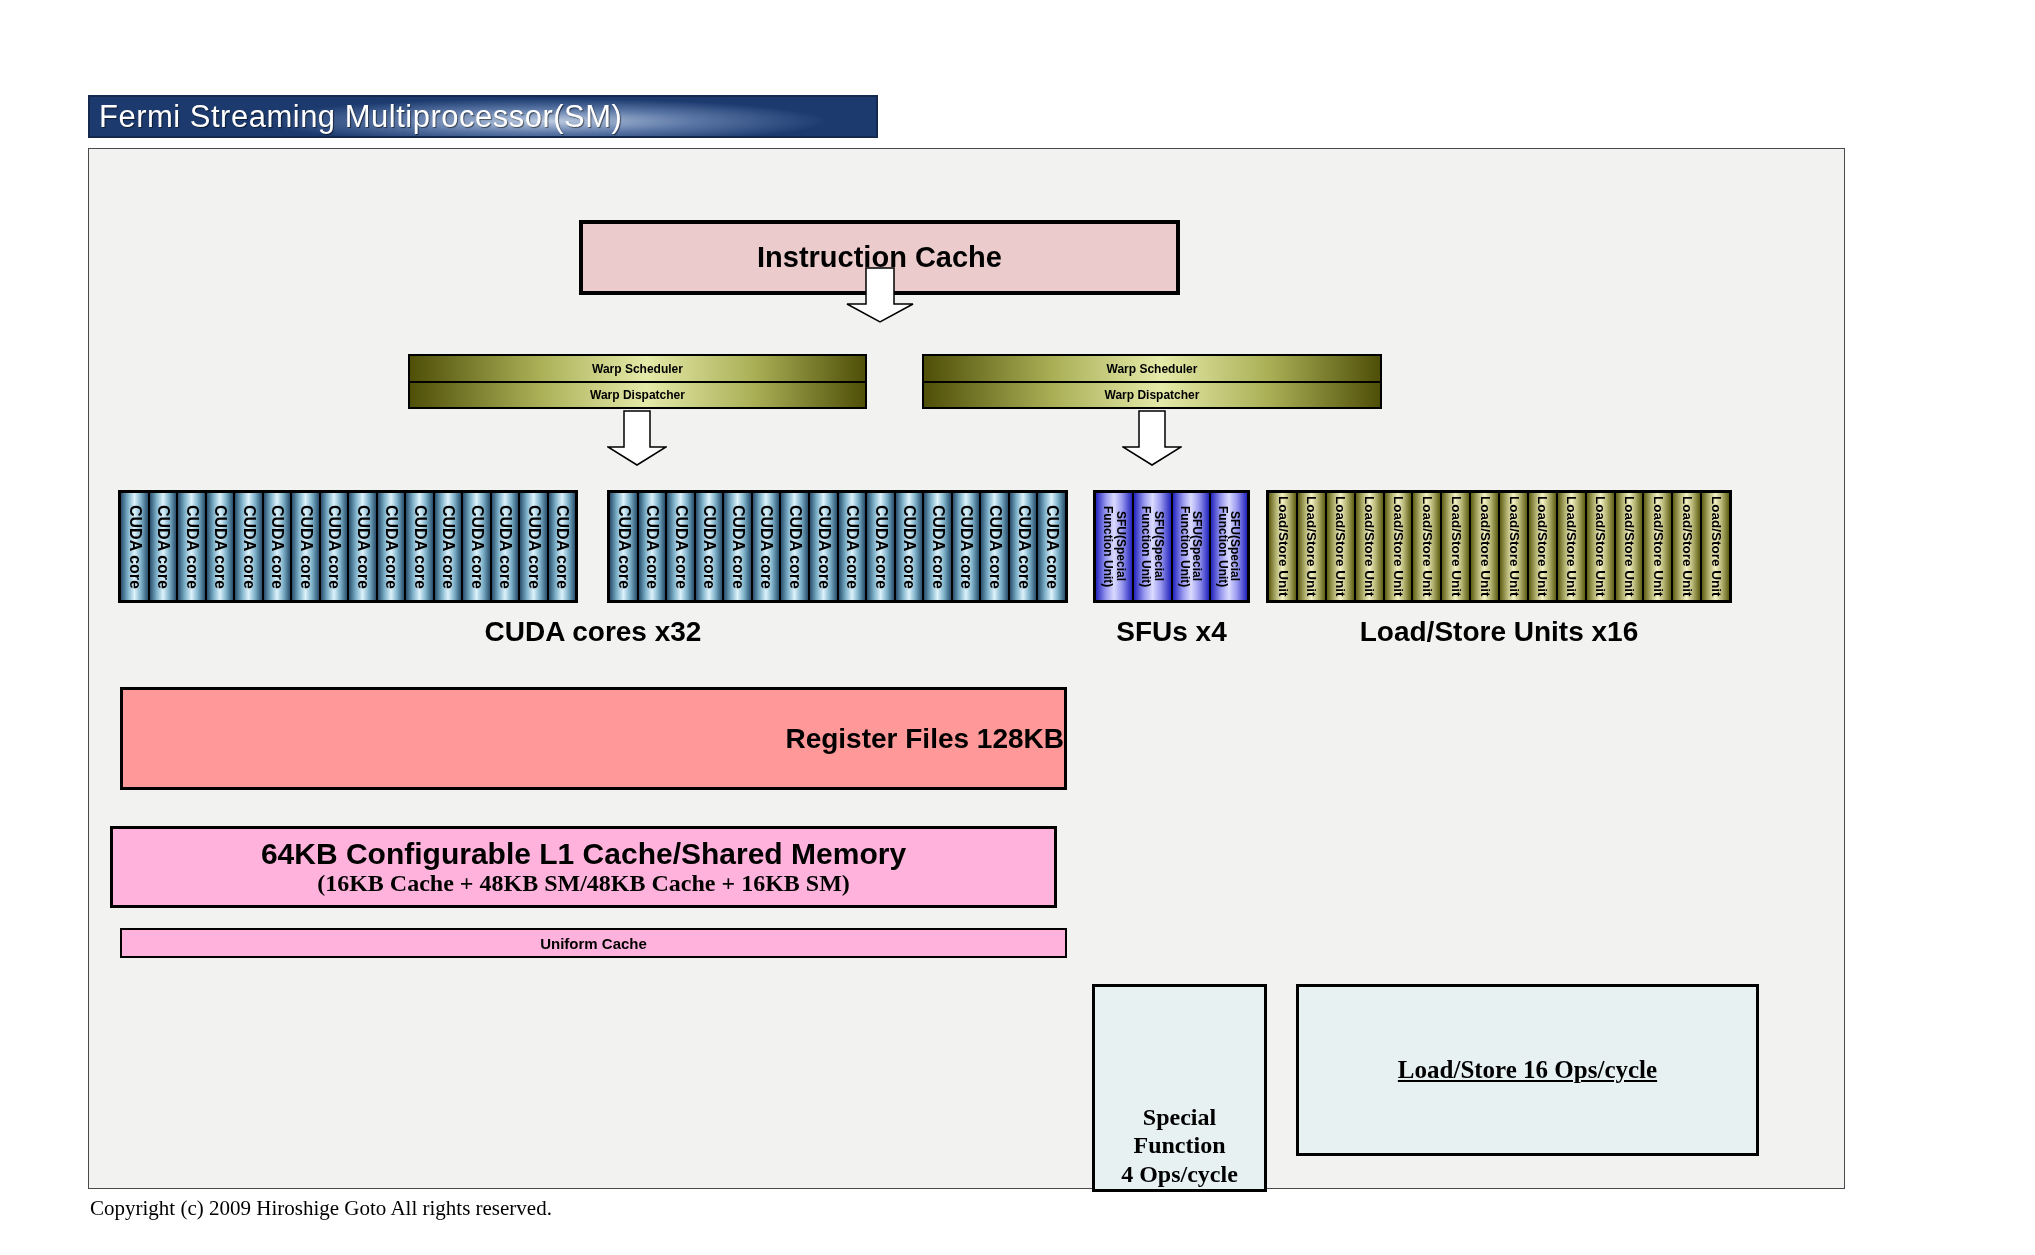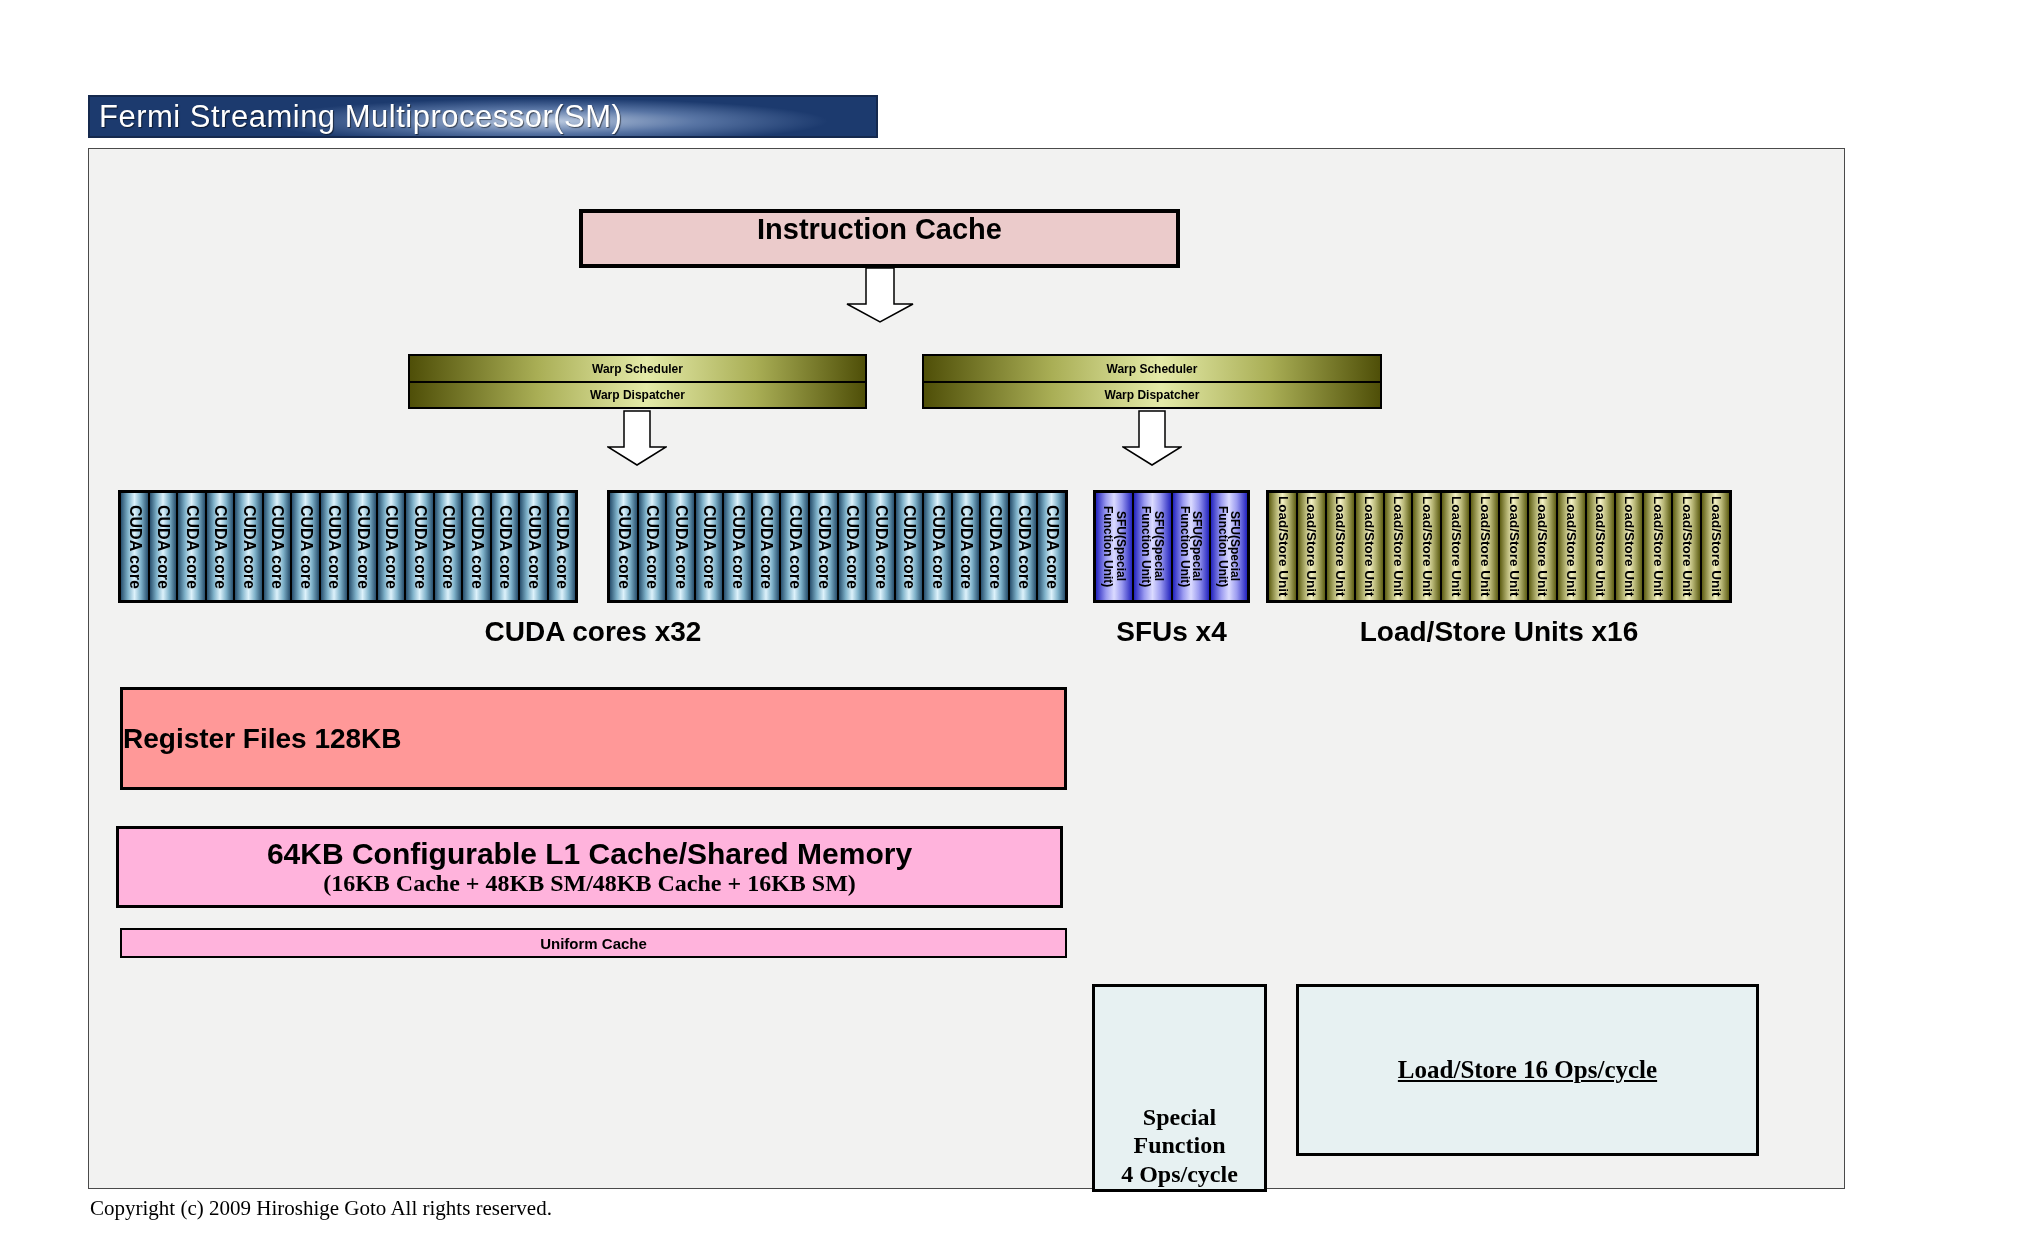--- a/index.html
+++ b/index.html
@@ -16,22 +16,22 @@
   .banner span{font-size:31px;color:#ffffff;padding-left:9px;letter-spacing:0.5px;
                text-shadow:1px 1px 1px rgba(0,0,0,0.55);white-space:nowrap;}
 
   
   .main{position:absolute;left:88px;top:148px;width:1757px;height:1041px;box-sizing:border-box;
         background:#F2F2F1;border:1px solid #4A4A4A;}
 
   .abs{position:absolute;box-sizing:border-box;}
 
   
-  .icache{left:579px;top:209px;width:601px;height:59px;background:#EBCBCB;border:4px solid #000;
-          display:flex;justify-content:center;}
+  .icache{left:579px;top:220px;width:601px;height:75px;background:#EBCBCB;border:4px solid #000;
+          display:flex;align-items:center;justify-content:center;}
   .icache span{font-size:29px;font-weight:bold;}
 
   
   .arrow{position:absolute;z-index:5;}
 
   
   .dual{left:347px;top:322px;width:1095px;height:102px;background:#CCDBA6;border:2px solid #3A3A3A;}
   .dual-title{position:absolute;left:0;top:1px;width:100%;text-align:center;
               font-family:"Liberation Serif",serif;font-weight:bold;font-size:28px;}
   .wgroup{position:absolute;}
@@ -60,23 +60,23 @@
   .lsu-group .unit span{font-size:13.5px;}
 
   .grp-label{position:absolute;top:616px;height:36px;text-align:center;
              font-size:28px;font-weight:bold;}
   .lbl-cuda{left:118px;width:950px;}
   .lbl-sfu{left:1093px;width:157px;}
   .lbl-lsu{left:1266px;width:466px;}
 
   
   .regfile{left:120px;top:687px;width:947px;height:103px;background:#FF9898;border:3px solid #000;
-           display:flex;align-items:center;justify-content:flex-start;}
+           display:flex;align-items:center;justify-content:flex-end;}
   .regfile span{font-size:28px;font-weight:bold;}
-  .l1{left:116px;top:826px;width:947px;height:82px;background:#FFB3DC;border:3px solid #000;
+  .l1{left:110px;top:826px;width:947px;height:82px;background:#FFB3DC;border:3px solid #000;
       display:flex;flex-direction:column;align-items:center;justify-content:center;}
   .l1 .t{font-size:30px;font-weight:bold;line-height:1.1;}
   .l1 .s{font-family:"Liberation Serif",serif;font-size:24px;font-weight:bold;line-height:1.1;}
   .ucache{left:120px;top:928px;width:947px;height:30px;background:#FFB3DC;border:2px solid #000;
           display:flex;align-items:center;justify-content:center;}
   .ucache span{font-size:15px;font-weight:bold;}
 
   
   .fma{left:120px;top:984px;width:947px;border:3px solid #000;background:#E7F1F2;}
   .fma .row{height:54px;border-bottom:3px solid #000;display:flex;align-items:center;justify-content:center;}

